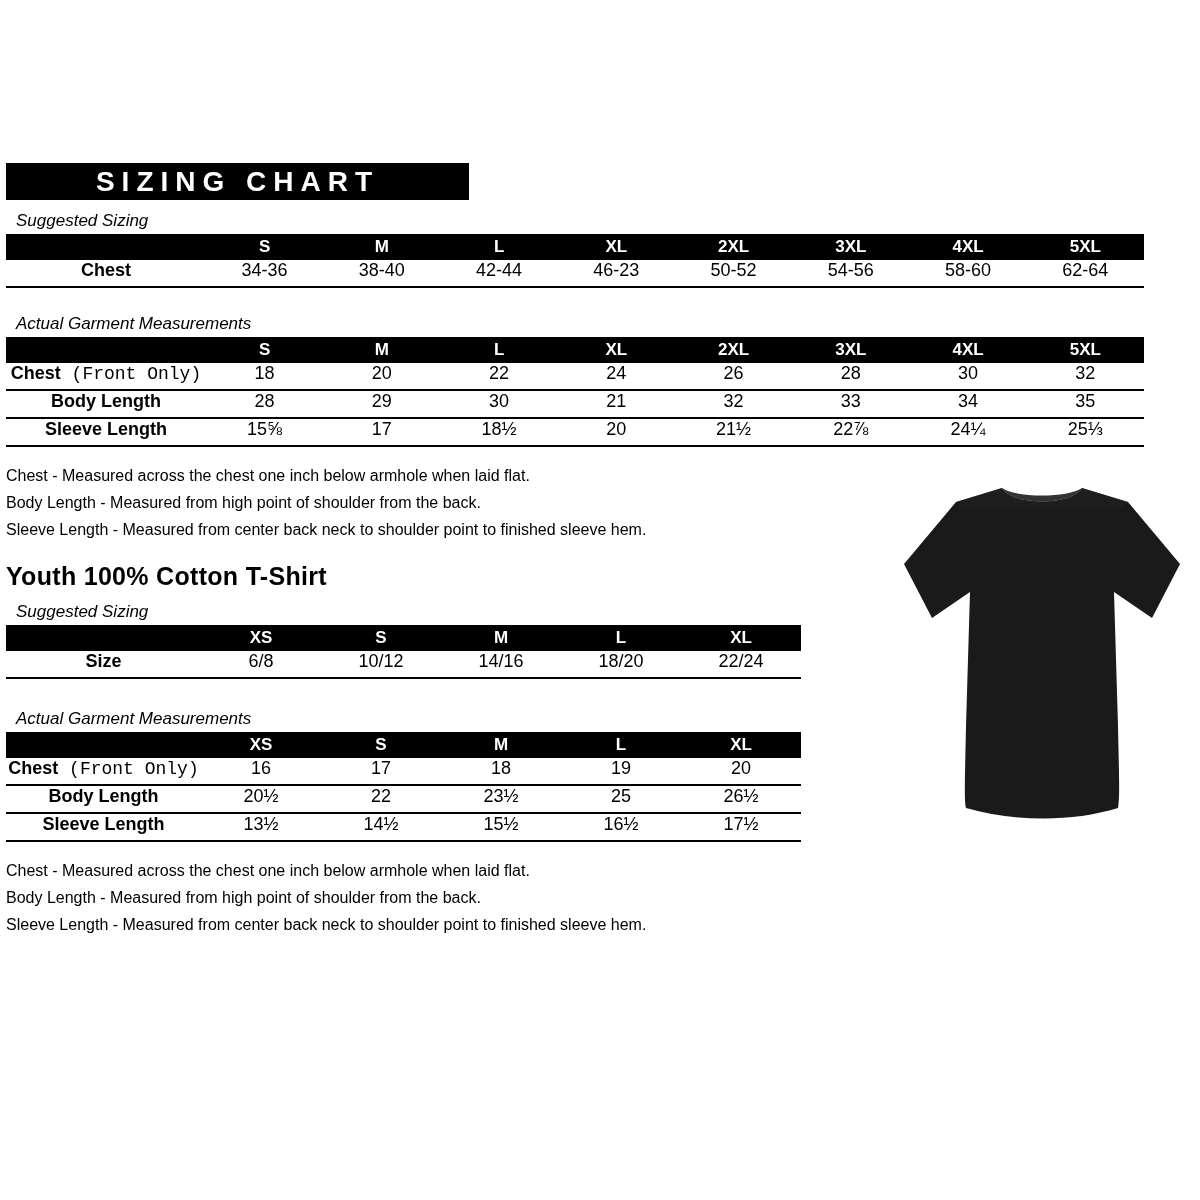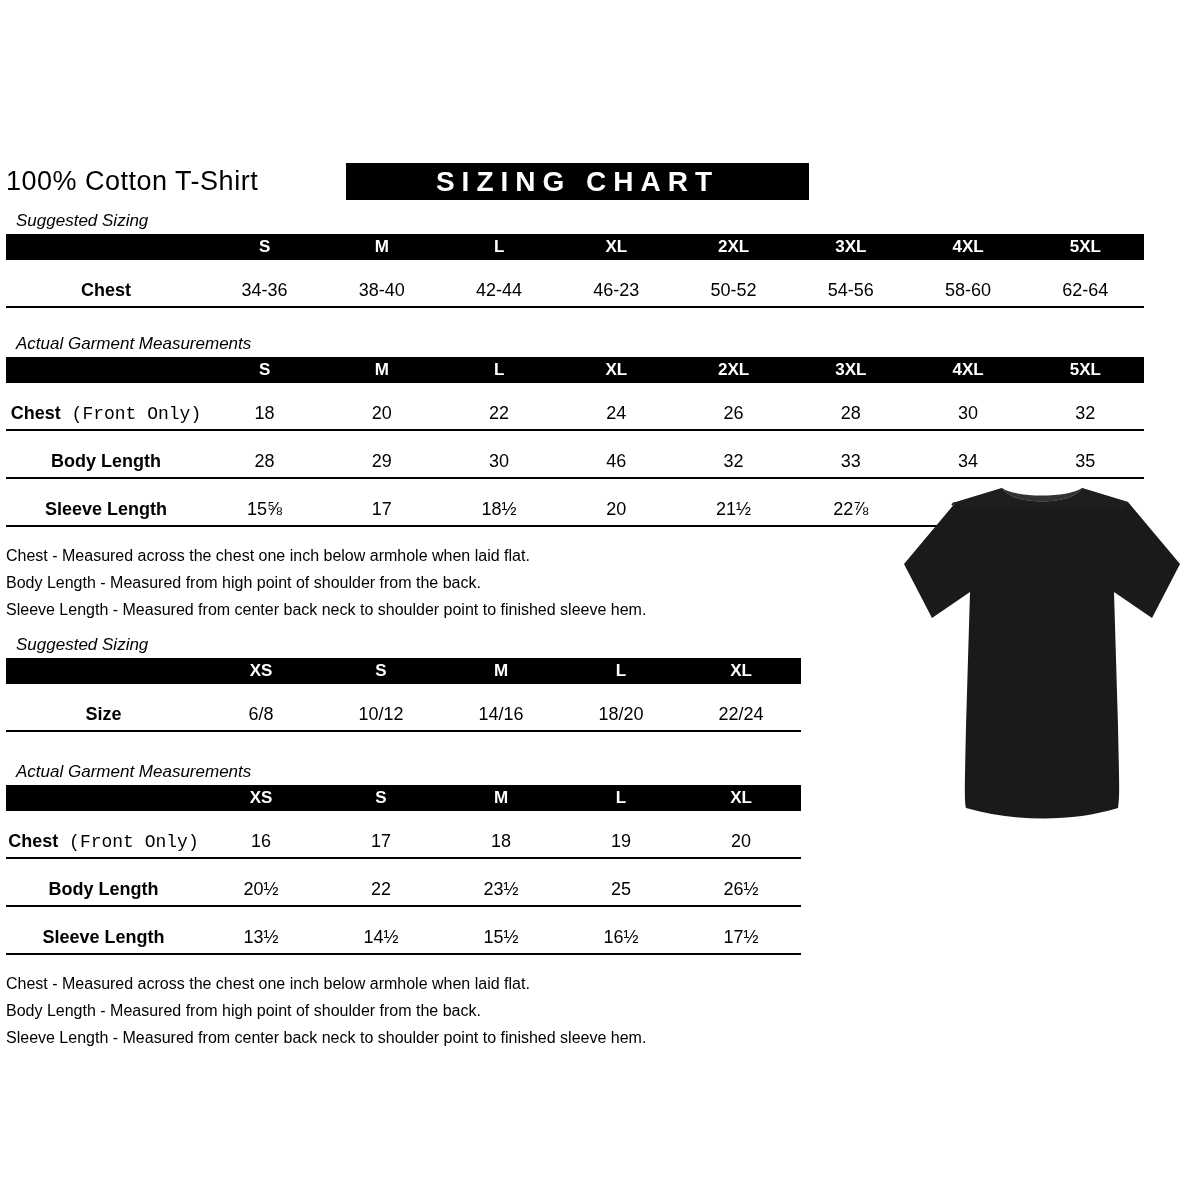--- a/index.html
+++ b/index.html
@@ -13,41 +13,40 @@
             letter-spacing:7px; text-align:center; line-height:37px; }
 
   .section-label { font-size:17px; margin:11px 0 3px 10px;font-style:italic; }
   .gap-label { margin-top:26px; }
   .youth-gap-label { margin-top:30px; }
 
   table.sizing { border-collapse:collapse; table-layout:fixed; margin-top:2px; }
   table.adult-w { width:1138px; }
   table.youth-w { width:795px; }
   table.sizing th { background:#000; color:#fff; font-size:17px; font-weight:700; padding:3px 0; text-align:center; }
-  table.sizing td { font-size:18px; padding:20px 0 5px 0; text-align:center; border-bottom:2px solid #000; }
+  table.sizing td { font-size:18px; padding:0 0 5px 0; text-align:center; border-bottom:2px solid #000; }
   td.rowlabel { text-align:left; padding-left:12px; font-weight:700; }
   td.rowlabel .suffix { font-weight:400;font-family:Liberation Mono, monospace; }
   col.c0 { width:200px; }
   col.c0y { width:195px; }
 
   .notes { margin-top:15px; }
   .note-line { font-size:16px; line-height:1.7; }
 
   .youth-title { font-size:25px; font-weight:700; margin-top:18px; letter-spacing:0.3px; }
 
   .tshirt { position:absolute; left:896px; top:476px; width:292px; height:362px; }
 </style>
 </head>
 <body>
 
 <div class="page">
   <div class="content">
 
     <div class="header-row">
-      <div class="adult-title">100% Cotton T-Shirt</div>
       <div class="banner">SIZING CHART</div>
     </div>
 
     <div class="section-label">Suggested Sizing</div>
 
     <table class="sizing adult-w">
       <colgroup>
           <col class="c0">
           <col span="8">
         </colgroup>
@@ -109,21 +108,21 @@
           <td>26</td>
           <td>28</td>
           <td>30</td>
           <td>32</td>
         </tr>
         <tr>
           <td class="rowlabel"><span>Body Length</span><span class="suffix"></span></td>
           <td>28</td>
           <td>29</td>
           <td>30</td>
-          <td>46</td>
+          <td>21</td>
           <td>32</td>
           <td>33</td>
           <td>34</td>
           <td>35</td>
         </tr>
         <tr>
           <td class="rowlabel"><span>Sleeve Length</span><span class="suffix"></span></td>
           <td>15⅝</td>
           <td>17</td>
           <td>18½</td>
@@ -135,20 +134,21 @@
         </tr>
       </tbody>
     </table>
 
     <div class="notes">
       <div class="note-line">Chest - Measured across the chest one inch below armhole when laid flat.</div>
       <div class="note-line">Body Length - Measured from high point of shoulder from the back.</div>
       <div class="note-line">Sleeve Length - Measured from center back neck to shoulder point to finished sleeve hem.</div>
     </div>
 
+    <div class="youth-title">Youth 100% Cotton T-Shirt</div>
 
     <div class="section-label">Suggested Sizing</div>
 
     <table class="sizing youth-w">
       <colgroup>
           <col class="c0y">
           <col span="5">
         </colgroup>
       <thead>
         <tr>

